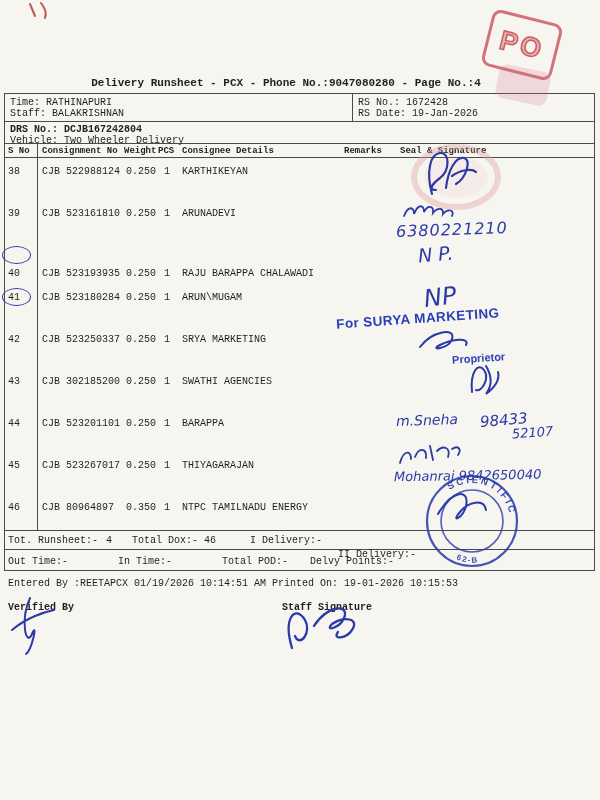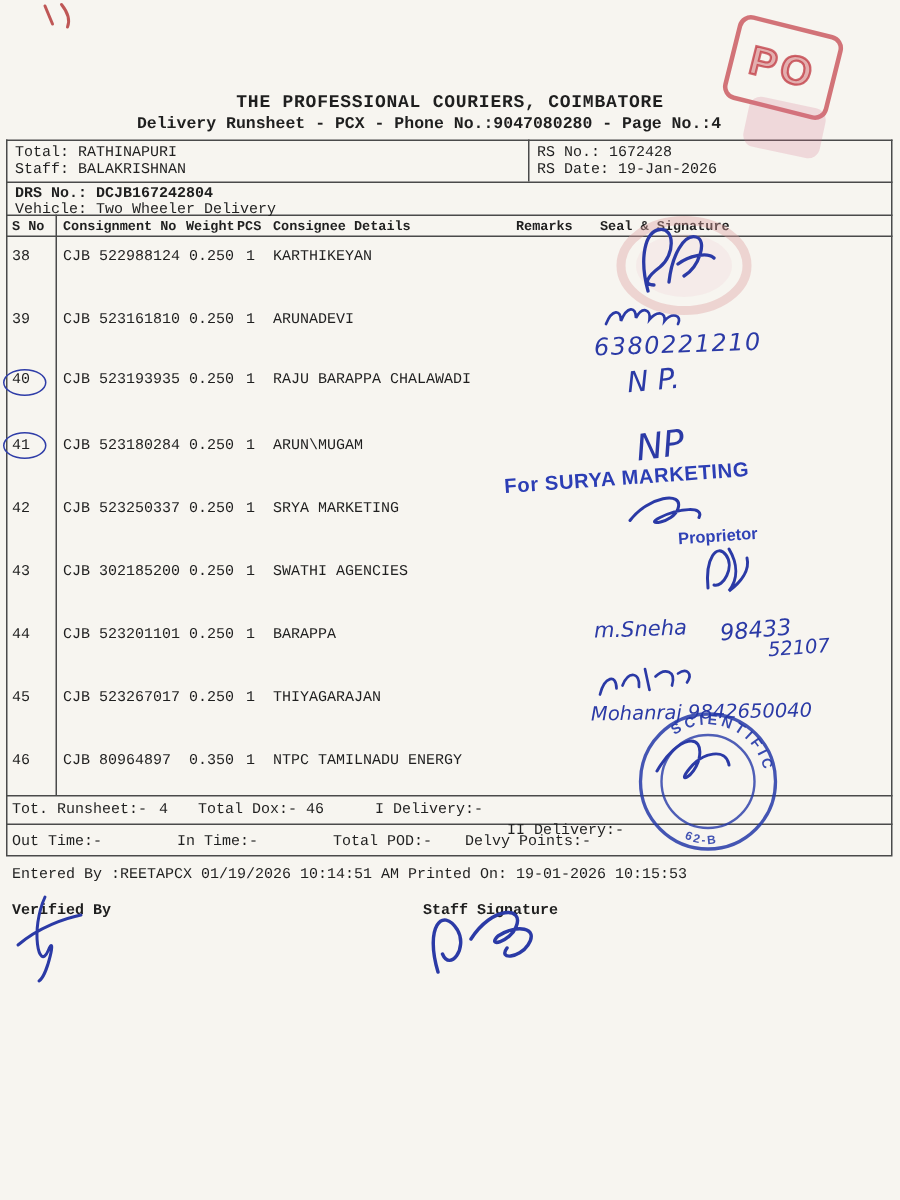--- a/index.html
+++ b/index.html
@@ -24,36 +24,35 @@
   .surya1{left:336px;top:311px;font-size:13.5px;letter-spacing:.4px;transform:rotate(-4deg);opacity:.92}
   .surya2{left:452px;top:352px;font-size:11px;transform:rotate(-4deg);opacity:.9}
   .corner-stamp{position:absolute;left:486px;top:16px;width:72px;height:58px;border:3px solid rgba(190,45,55,.65);border-radius:9px;transform:rotate(14deg);display:flex;align-items:center;justify-content:center;font:800 27px "Liberation Sans",sans-serif;letter-spacing:3px;color:rgba(190,45,55,.35);-webkit-text-stroke:1.5px rgba(190,45,55,.7)}
   .blob{position:absolute;left:497px;top:68px;width:52px;height:34px;background:rgba(215,115,140,.22);border-radius:8px;transform:rotate(12deg)}
 </style>
 </head>
 <body>
 
 <div class="page">
 
-  <div class="t title">THE PROFESSIONAL COURIERS, COIMBATORE</div>
   <div class="t subtitle">Delivery Runsheet - PCX - Phone No.:9047080280 - Page No.:4</div>
 
   <div class="hl" style="top:93px"></div>
   <div class="hl" style="top:121px"></div>
   <div class="hl" style="top:143px"></div>
   <div class="hl" style="top:157px"></div>
   <div class="hl" style="top:530px"></div>
   <div class="hl" style="top:549px"></div>
   <div class="hl" style="top:570px"></div>
   <div class="vl" style="left:4px;top:93px;height:477px"></div>
   <div class="vl" style="left:594px;top:93px;height:477px"></div>
   <div class="vl" style="left:37px;top:143px;height:387px"></div>
   <div class="vl" style="left:352px;top:93px;height:28px"></div>
 
-  <div class="t" style="left:10px;top:97px"><span>Total:</span> <span>RATHINAPURI</span></div>
+  <div class="t" style="left:10px;top:97px"><span>Time:</span> <span>RATHINAPURI</span></div>
   <div class="t" style="left:10px;top:108px"><span>Staff:</span> <span>BALAKRISHNAN</span></div>
   <div class="t" style="left:358px;top:97px"><span>RS No.:</span> <span>1672428</span></div>
   <div class="t" style="left:358px;top:108px"><span>RS Date:</span> <span>19-Jan-2026</span></div>
   <div class="t bold" style="left:10px;top:124px"><span>DRS No.:</span> <span>DCJB167242804</span></div>
   <div class="t" style="left:10px;top:135px"><span>Vehicle:</span> <span>Two Wheeler Delivery</span></div>
 
   <div class="row hdr" style="top:146px">
     <span class="c h1">S No</span>
     <span class="c h2">Consignment No</span>
     <span class="c h3">Weight</span>
@@ -70,21 +69,21 @@
       <span class="c c4">1</span>
       <span class="c c5">KARTHIKEYAN</span>
   </div>
   <div class="row" style="top:208px">
     <span class="c c1">39</span>
       <span class="c c2">CJB 523161810</span>
       <span class="c c3">0.250</span>
       <span class="c c4">1</span>
       <span class="c c5">ARUNADEVI</span>
   </div>
-  <div class="row" style="top:248px">
+  <div class="row" style="top:268px">
     <span class="c c1">40</span>
       <span class="c c2">CJB 523193935</span>
       <span class="c c3">0.250</span>
       <span class="c c4">1</span>
       <span class="c c5">RAJU BARAPPA CHALAWADI</span>
   </div>
   <div class="row" style="top:292px">
     <span class="c c1">41</span>
       <span class="c c2">CJB 523180284</span>
       <span class="c c3">0.250</span>

